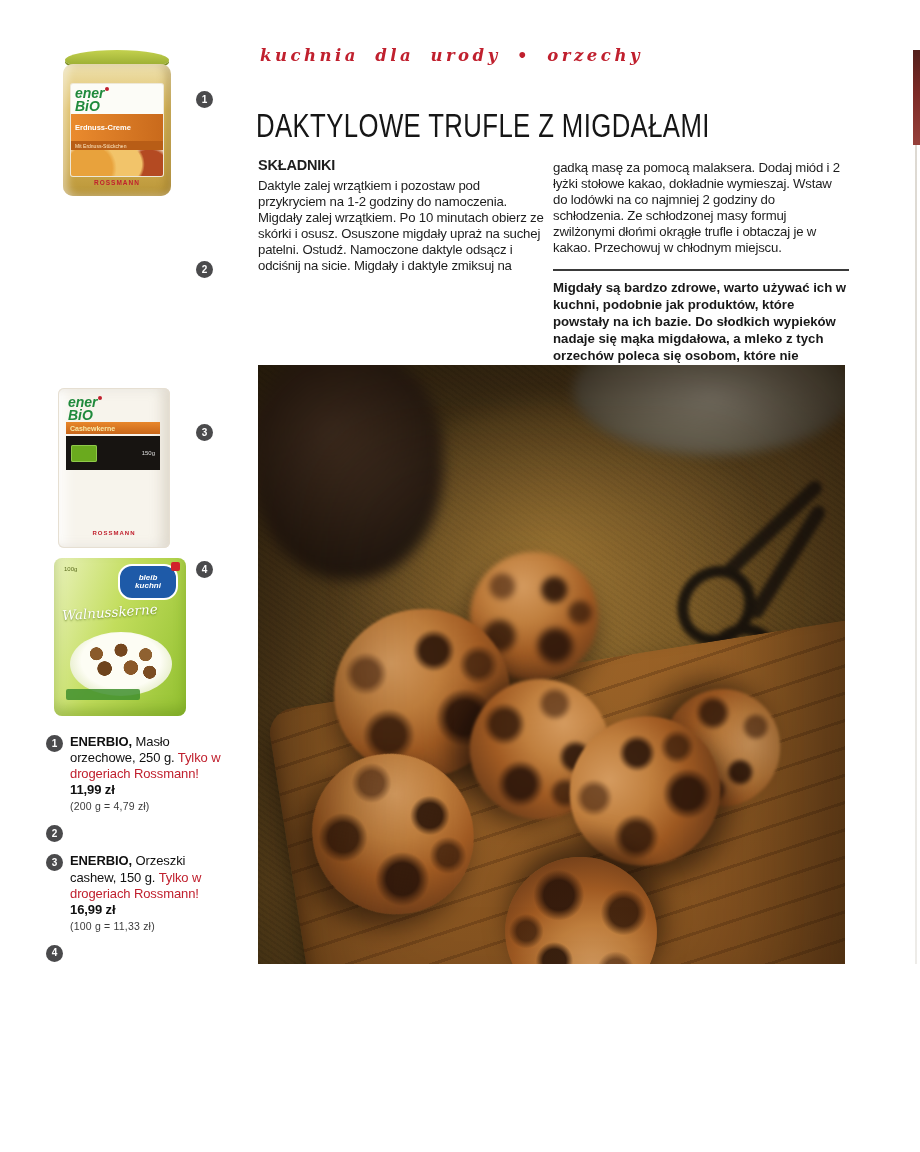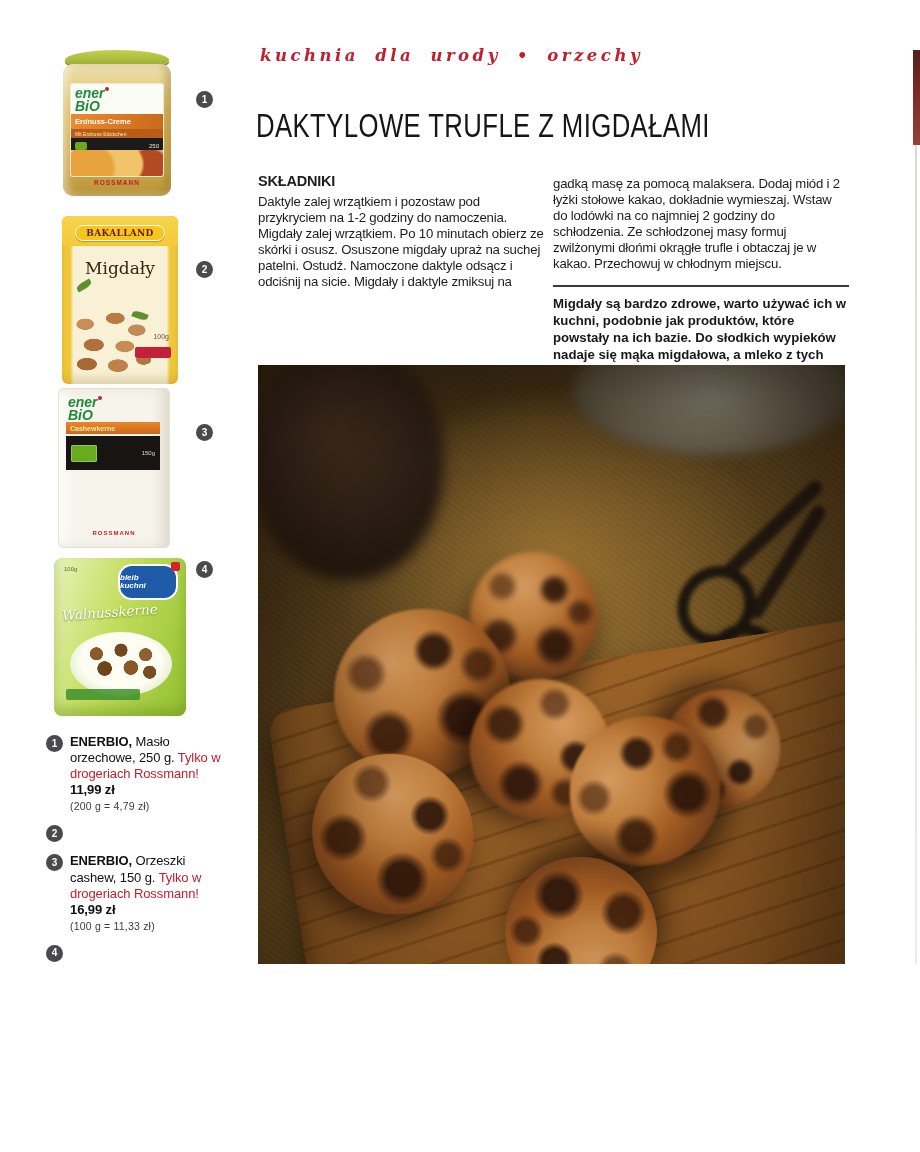--- a/index.html
+++ b/index.html
@@ -19,21 +19,21 @@
     font-family:"DejaVu Serif",serif;font-style:italic;font-weight:700;
     font-size:16.5px;letter-spacing:3.5px;word-spacing:7px;color:var(--red);
     white-space:nowrap;
   }
   .title{
     left:256px;top:107px;font-size:33px;font-weight:400;color:#161616;
     transform:scaleX(.78);transform-origin:0 50%;white-space:nowrap;letter-spacing:.5px;
   }
 
   
-  .col{font-size:13.2px;line-height:1.22;color:#1d1d1d;letter-spacing:-.2px;margin-top:16px;}
+  .col{font-size:13.2px;line-height:1.22;color:#1d1d1d;letter-spacing:-.2px;}
   .col p{margin:0;}
   .left-col{left:258px;top:157px;width:288px;}
   .right-col{left:553px;top:160px;width:296px;}
   .sec-head{font-weight:700;font-size:14.5px;margin:0 0 3px 0;letter-spacing:-.2px;}
   .mt{margin-top:13px;}
   .tip{
     margin-top:12px;padding-top:8px;border-top:2px solid #3a3a3a;
     font-weight:700;font-size:13.2px;line-height:1.3;color:#181818;letter-spacing:0;
   }
 
@@ -63,21 +63,21 @@
   
   .shot1{left:55px;top:38px;width:125px;height:162px;}
   .jar-lid{position:absolute;left:10px;top:12px;width:104px;height:20px;border-radius:50%;
     background:linear-gradient(180deg,#c3d14e,#8fa32c);box-shadow:0 2px 0 #7d8f24;}
   .jar-body{position:absolute;left:8px;top:26px;width:108px;height:132px;border-radius:10px;
     background:linear-gradient(180deg,#efe2b0,#dcbb5e 35%,#caa648 80%,#b99538);
     box-shadow:inset 4px 0 8px rgba(255,255,255,.5), inset -5px 0 9px rgba(120,90,20,.35);}
   .jar-label{position:absolute;left:8px;right:8px;top:20px;height:92px;background:#fcfcf7;border-radius:2px;
     box-shadow:0 0 0 1px #eee8d8;overflow:hidden;}
   .band1{margin-top:2px;background:linear-gradient(90deg,#ea8b2e,#c96a1c);color:#fff;
-    font-weight:700;font-size:7.5px;padding:3px 4px;}
+    font-weight:700;font-size:7.5px;padding:9px 4px;}
   .band2{background:#b85d16;color:#fde8c2;font-size:5px;padding:1.5px 4px;}
   .band3{background:#1b1b1b;height:15px;display:flex;align-items:center;gap:4px;padding:0 4px;}
   .hex{width:12px;height:8px;background:#6aaa1e;border-radius:2px;}
   .w1{color:#e8e8e8;font-size:6px;margin-left:auto;}
   .bread{position:absolute;left:0;right:0;bottom:0;height:26px;
     background:
       radial-gradient(circle at 20% 70%, #e8a23c 0 30%, transparent 36%),
       radial-gradient(circle at 55% 55%, #f2c46a 0 38%, transparent 44%),
       radial-gradient(circle at 85% 75%, #b44a22 0 24%, transparent 30%),
       linear-gradient(180deg,#f7ead0,#eed6a2);}
@@ -137,21 +137,21 @@
       radial-gradient(ellipse 12px 8px at 86% 80%, #e4cd92 0 60%, transparent 66%);}
   .shot3 .ross{position:absolute;left:0;right:0;bottom:12px;font-size:6px;}
 
   
   .shot4{left:54px;top:558px;width:132px;height:158px;}
   .bag4{position:absolute;inset:0;border-radius:8px;
     background:linear-gradient(110deg,#eaf2bc,#c2dd5c 45%,#92c030);
     box-shadow:inset 0 -8px 12px rgba(90,130,20,.35);}
   .bg-cloud{position:absolute;right:8px;top:6px;width:56px;height:32px;background:#1e5aa8;
     border-radius:14px;border:2px solid #fff;color:#fff;font-style:italic;font-weight:700;font-size:8px;
-    line-height:.95;display:flex;flex-direction:column;justify-content:center;}
+    line-height:.95;display:flex;flex-direction:column;align-items:center;justify-content:center;}
   .cloud-corner{position:absolute;right:6px;top:4px;width:9px;height:9px;background:#d2232a;border-radius:2px;}
   .waln-title{position:absolute;left:8px;top:46px;color:#fff;font-family:"DejaVu Serif",serif;
     font-style:italic;font-size:13.5px;transform:rotate(-4deg);text-shadow:0 1px 2px rgba(70,100,10,.7);}
   .plate{position:absolute;left:16px;top:74px;width:102px;height:64px;border-radius:50%;
     background:radial-gradient(ellipse at 50% 45%, #fdfdf4 55%, #e2eac2 80%, #cfdfa0);}
   .walnuts{position:absolute;inset:8px 10px 10px 10px;
     background:
       radial-gradient(circle 9px at 20% 30%, #8a5a2a 0 70%, transparent 75%),
       radial-gradient(circle 9px at 50% 22%, #75471e 0 70%, transparent 75%),
       radial-gradient(circle 9px at 80% 32%, #8f6130 0 70%, transparent 75%),
@@ -257,31 +257,20 @@
           <span class="hex"></span>
           <span class="w1">250</span>
         </div>
         <div class="bread"></div>
       </div>
       <div class="ross">ROSSMANN</div>
     </div>
   </div>
   <div class="abs badge marker1">1</div>
 
-  <div class="abs shot shot2">
-    <div class="bag2"></div>
-    <div class="bak-top"></div>
-    <div class="bak-band">BAKALLAND</div>
-    <div class="migdaly">Migdały</div>
-    <div class="almonds"></div>
-    <div class="leaf a"></div>
-    <div class="leaf b"></div>
-    <div class="w2">100g</div>
-    <div class="badge2"></div>
-  </div>
   <div class="abs badge marker2">2</div>
 
   <div class="abs shot shot3">
     <div class="bag3"></div>
     <div class="enerbio-logo">
       <span>ener</span><span class="dot"></span><br>
       <span>BiO</span>
     </div>
     <div class="band-cashew">Cashewkerne</div>
     <div class="black-panel">

